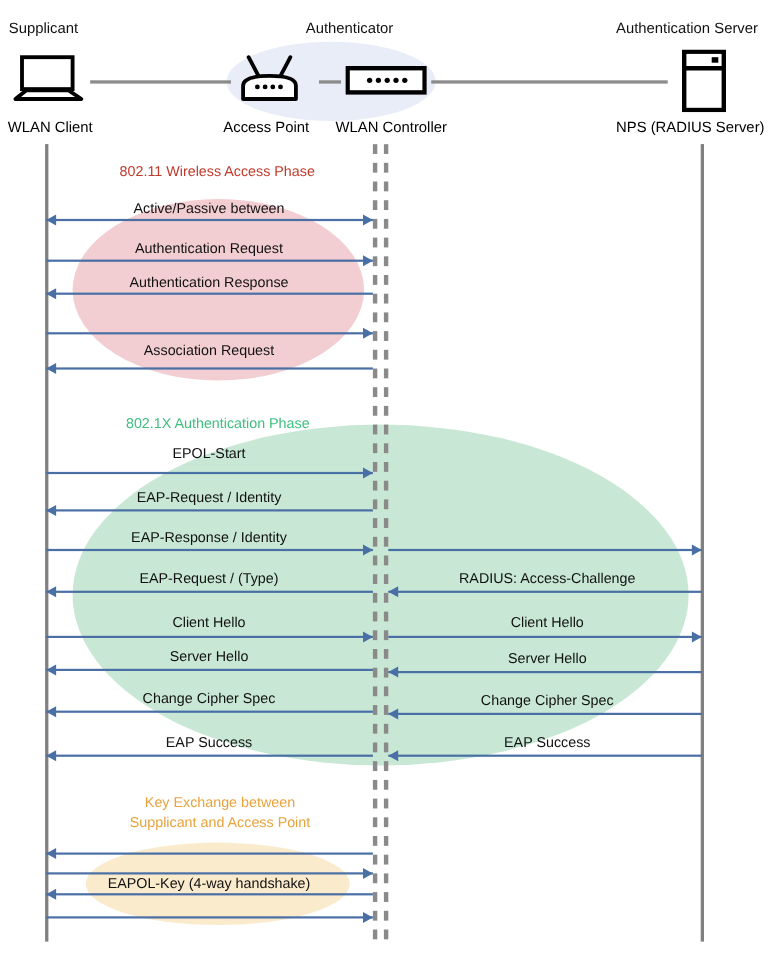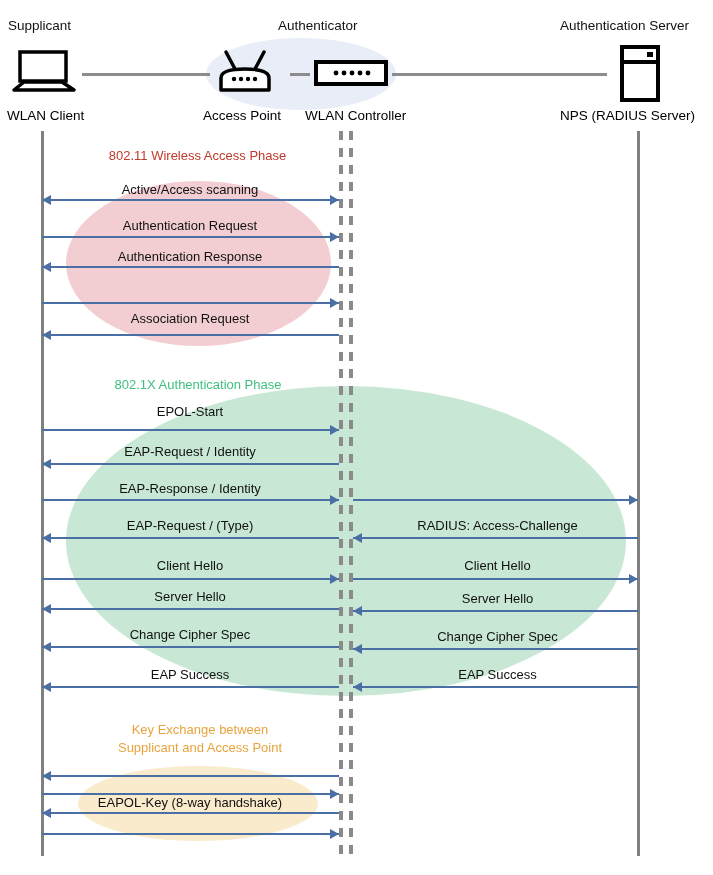--- a/index.html
+++ b/index.html
@@ -189,21 +189,21 @@
 
   <div class="lifeline" style="left:41px; top:131px; height:725px;"></div>
   <div class="lifeline" style="left:637px; top:131px; height:725px;"></div>
   <div class="lifeline-dashed" style="left:339px; top:131px; height:725px;"></div>
   <div class="lifeline-dashed" style="left:349px; top:131px; height:725px;"></div>
 
   <div class="phase-ellipse" style="left:66px; top:181px; width:265px; height:165px; background:#f2ced2;"></div>
 
   <div class="phase-title" style="left:60px; top:147px; width:275px; color:#c0392b;">802.11 Wireless Access Phase</div>
 
-  <div class="msg-label" style="left:40px; top:182px; width:300px;">Active/Access scanning</div>
+  <div class="msg-label" style="left:40px; top:182px; width:300px;">Active/Passive between</div>
   <div class="msg" style="left:42px; top:199px; width:297px;">
     <div class="msg-line" style="width:297px;"></div>
     <div class="arrowhead left" style="left:0px;"></div>
     <div class="arrowhead right" style="left:288px;"></div>
   </div>
 
   <div class="msg-label" style="left:40px; top:218px; width:300px;">Authentication Request</div>
   <div class="msg" style="left:42px; top:236px; width:297px;">
     <div class="msg-line" style="width:297px;"></div>
     <div class="arrowhead right" style="left:288px;"></div>
@@ -315,21 +315,21 @@
   <div class="msg" style="left:42px; top:775px; width:297px;">
     <div class="msg-line" style="width:297px;"></div>
     <div class="arrowhead left" style="left:0px;"></div>
   </div>
 
   <div class="msg" style="left:42px; top:793px; width:297px;">
     <div class="msg-line" style="width:297px;"></div>
     <div class="arrowhead right" style="left:288px;"></div>
   </div>
 
-  <div class="msg-label" style="left:40px; top:795px; width:300px;">EAPOL-Key (8-way handshake)</div>
+  <div class="msg-label" style="left:40px; top:795px; width:300px;">EAPOL-Key (4-way handshake)</div>
   <div class="msg" style="left:42px; top:812px; width:297px;">
     <div class="msg-line" style="width:297px;"></div>
     <div class="arrowhead left" style="left:0px;"></div>
   </div>
 
   <div class="msg" style="left:42px; top:833px; width:297px;">
     <div class="msg-line" style="width:297px;"></div>
     <div class="arrowhead right" style="left:288px;"></div>
   </div>
 

